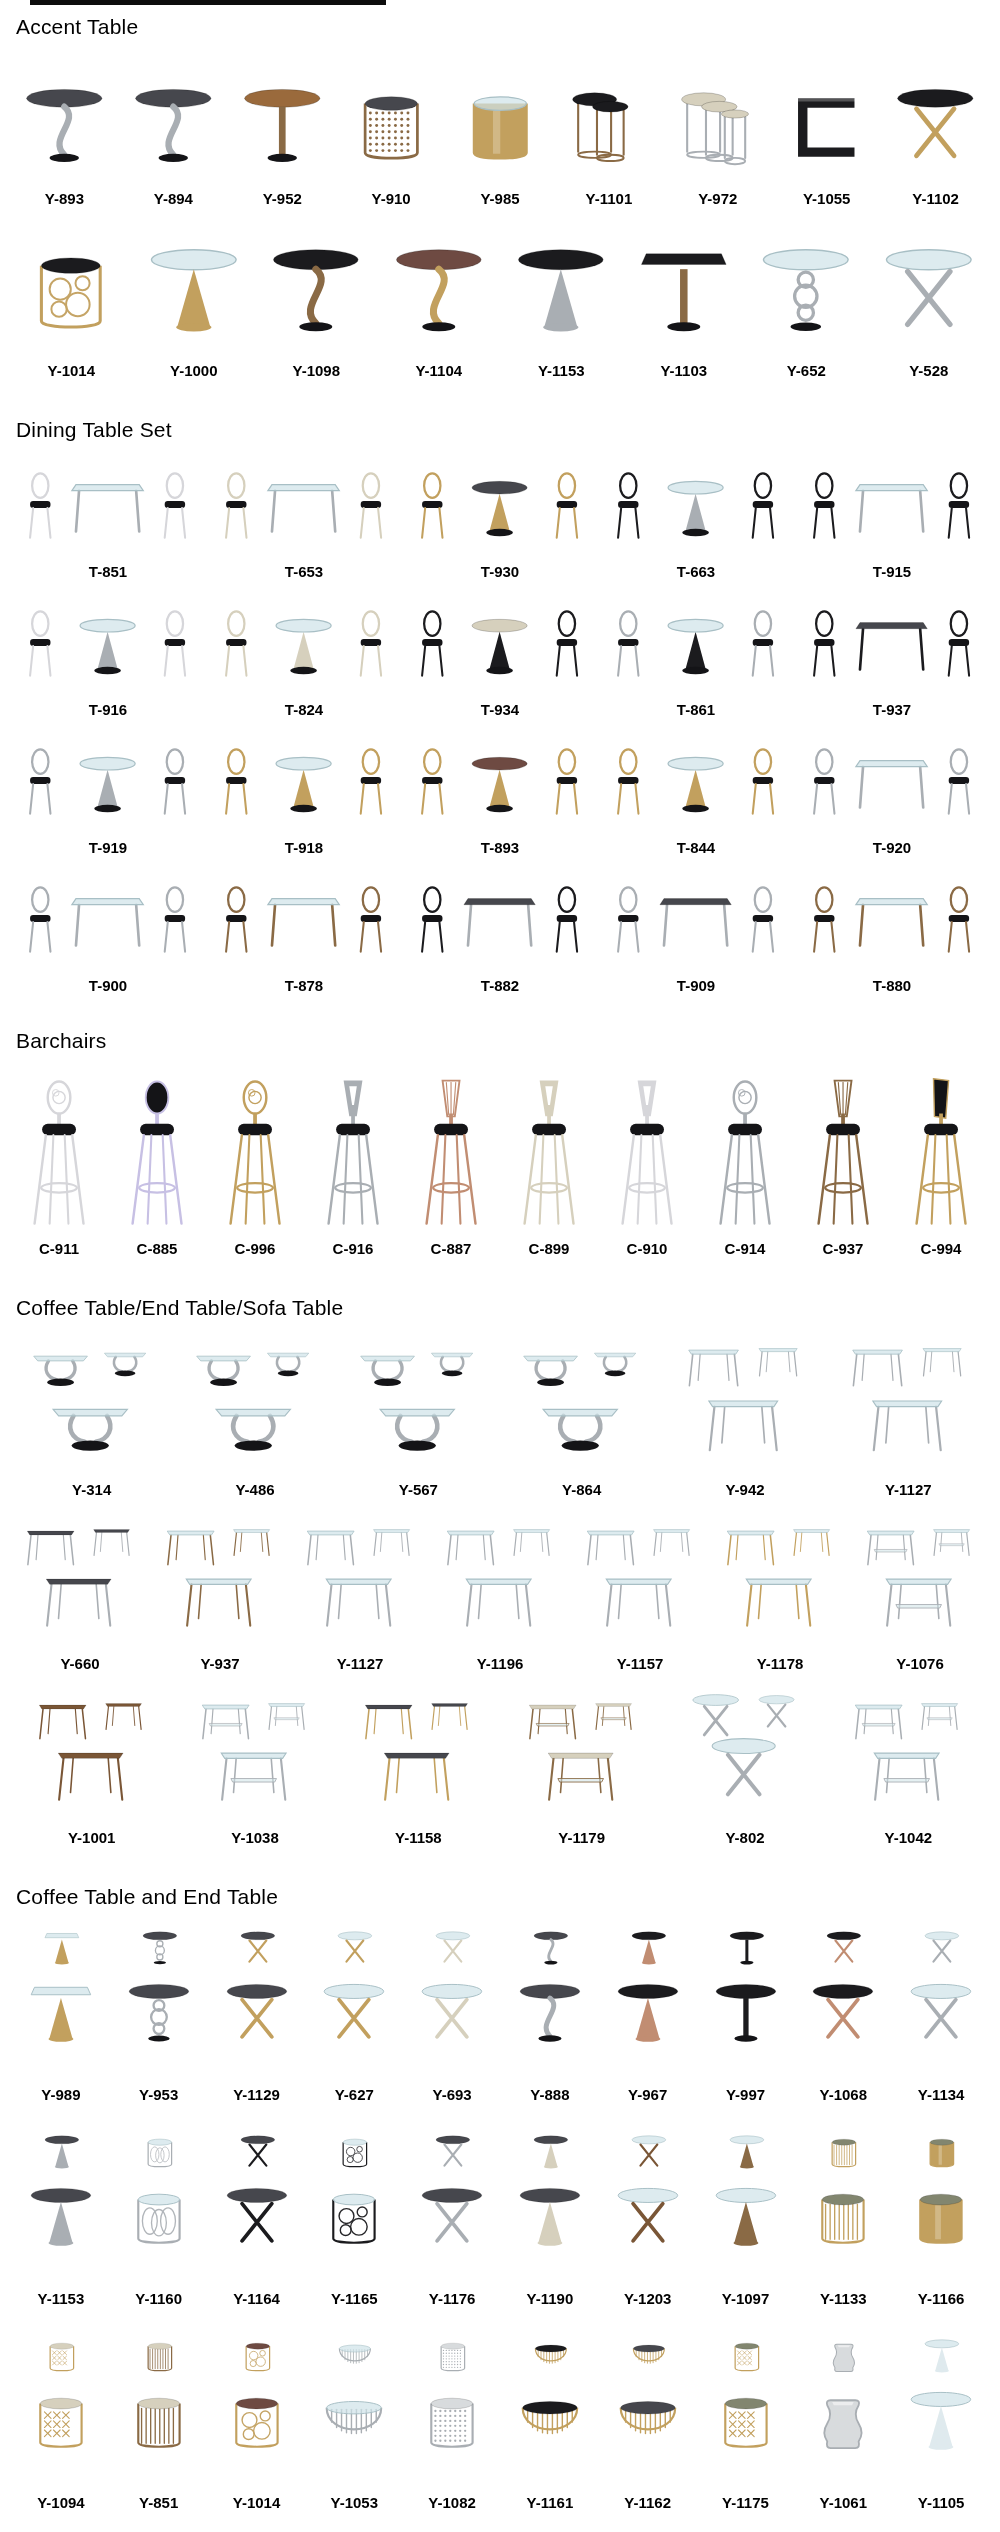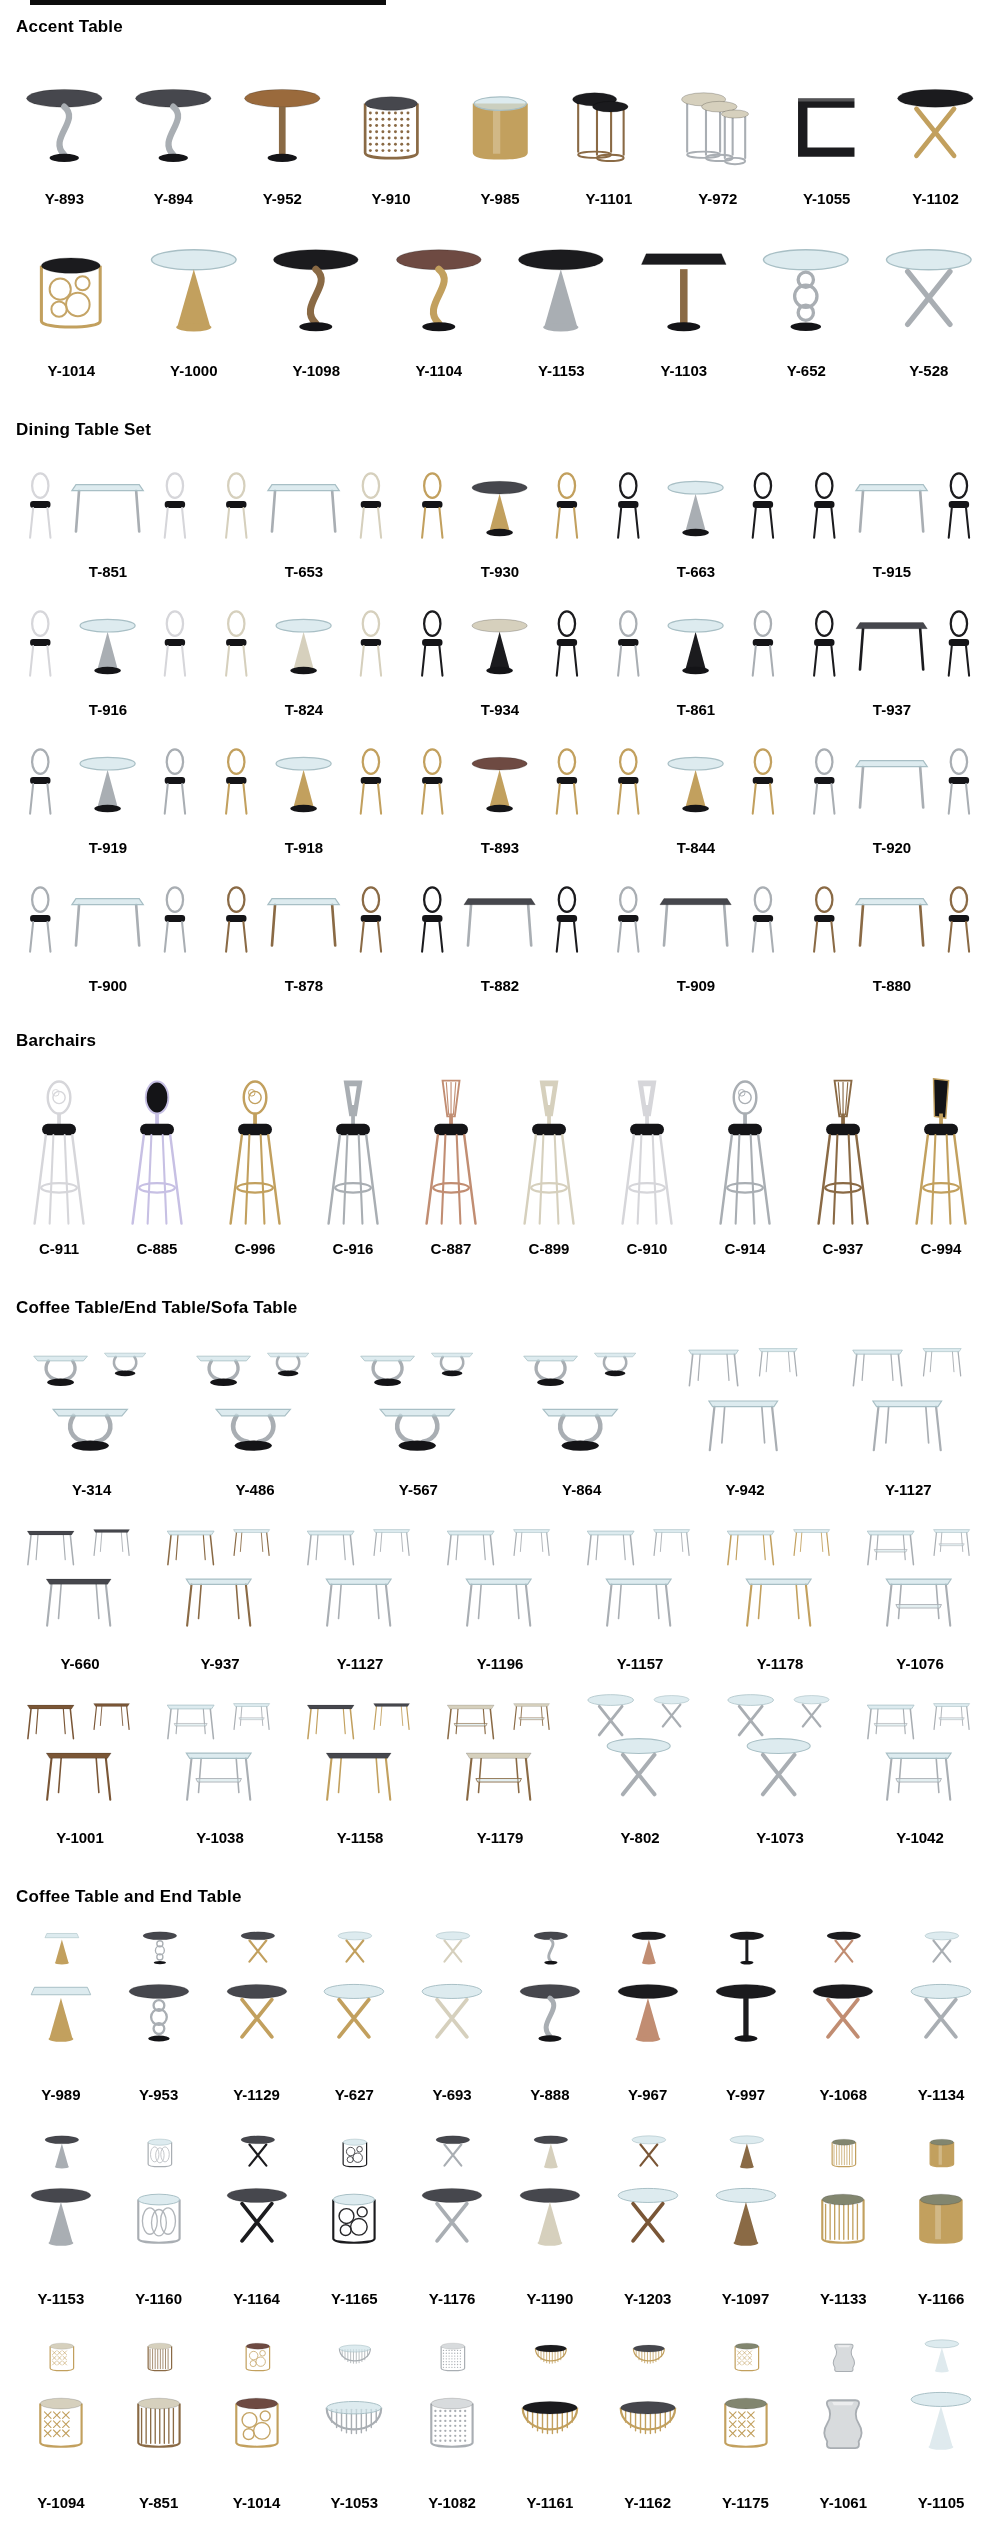--- a/index.html
+++ b/index.html
@@ -2,21 +2,21 @@
 <html><head>
 <meta charset="utf-8">
 <style>
   html,body{margin:0;padding:0;background:#ffffff;}
   body{
     width:1000px;min-height:2532px;position:relative;
     font-family:"Liberation Sans","DejaVu Sans",sans-serif;color:#000;
   }
   .topbar{position:absolute;top:0;left:30px;width:356px;height:5px;background:#0d0d0d;}
   h2.sec{
-    font-size:17px;font-weight:700;color:#000;margin:0;
+    font-size:21px;font-weight:400;color:#000;margin:0;
     padding:22px 0 12px 16px;letter-spacing:.2px;line-height:25px;
   }
   section:first-of-type h2.sec{padding-top:14px;}
   .rows{width:100%;}
   .row{display:flex;align-items:flex-end;padding:0 10px;margin-bottom:14px;}
   .row.dining{margin-bottom:10px;}
   .row.stack{margin-bottom:20px;padding-left:12px;}
   .cell{flex:1 1 0;min-width:0;display:flex;flex-direction:column;align-items:center;}
   .img{width:100%;display:flex;justify-content:center;align-items:flex-end;overflow:hidden;}
   .img svg{max-width:96%;height:100%;display:block;}
@@ -1308,39 +1308,20 @@
                   <path d="M32 29 L68 74 M68 29 L32 74" stroke="#a9aeb3" stroke-width="4.5" fill="none" stroke-linecap="round"></path>
                 </g>
               </svg>
             </div>
             <div class="code">Y-802</div>
           </div>
           <div class="cell">
             <div class="img" style="height:134px">
               <svg viewBox="0 0 100 110" preserveAspectRatio="xMidYMax meet" aria-hidden="true">
                 <g transform="translate(0,0) scale(0.52)">
-                  <ellipse cx="50" cy="19" rx="36" ry="8.5" fill="#cfe3e8" fill-opacity="0.7" stroke="#a8bfc5" stroke-width="1.2"></ellipse>
-                  <path d="M32 29 L68 74 M68 29 L32 74" stroke="#a9aeb3" stroke-width="4.5" fill="none" stroke-linecap="round"></path>
-                </g>
-                <g transform="translate(56,2) scale(0.4)">
-                  <ellipse cx="50" cy="19" rx="36" ry="8.5" fill="#cfe3e8" fill-opacity="0.7" stroke="#a8bfc5" stroke-width="1.2"></ellipse>
-                  <path d="M32 29 L68 74 M68 29 L32 74" stroke="#a9aeb3" stroke-width="4.5" fill="none" stroke-linecap="round"></path>
-                </g>
-                <g transform="translate(13,34) scale(0.72)">
-                  <ellipse cx="50" cy="19" rx="36" ry="8.5" fill="#cfe3e8" fill-opacity="0.7" stroke="#a8bfc5" stroke-width="1.2"></ellipse>
-                  <path d="M32 29 L68 74 M68 29 L32 74" stroke="#a9aeb3" stroke-width="4.5" fill="none" stroke-linecap="round"></path>
-                </g>
-              </svg>
-            </div>
-            <div class="code">Y-1073</div>
-          </div>
-          <div class="cell">
-            <div class="img" style="height:134px">
-              <svg viewBox="0 0 100 110" preserveAspectRatio="xMidYMax meet" aria-hidden="true">
-                <g transform="translate(0,0) scale(0.52)">
                   <line x1="19" y1="33" x2="14" y2="80" stroke="#a9aeb3" stroke-width="2.4" stroke-linecap="round"></line>
                   <line x1="81" y1="33" x2="86" y2="80" stroke="#a9aeb3" stroke-width="2.4" stroke-linecap="round"></line>
                   <line x1="30" y1="33" x2="27" y2="72" stroke="#a9aeb3" stroke-width="1.8" stroke-linecap="round"></line>
                   <line x1="70" y1="33" x2="73" y2="72" stroke="#a9aeb3" stroke-width="1.8" stroke-linecap="round"></line>
                   <path d="M24 56 L76 56 L74 60 L26 60 Z" fill="#cfe3e8" fill-opacity=".55" stroke="#a9aeb3" stroke-width="1"></path>
                   <path d="M13 27 L87 27 L83 33 L17 33 Z" fill="#cfe3e8" fill-opacity="0.7" stroke="#a8bfc5" stroke-width="1.2"></path>
                 </g>
                 <g transform="translate(56,2) scale(0.4)">
                   <line x1="19" y1="33" x2="14" y2="80" stroke="#a9aeb3" stroke-width="2.4" stroke-linecap="round"></line>
                   <line x1="81" y1="33" x2="86" y2="80" stroke="#a9aeb3" stroke-width="2.4" stroke-linecap="round"></line>

